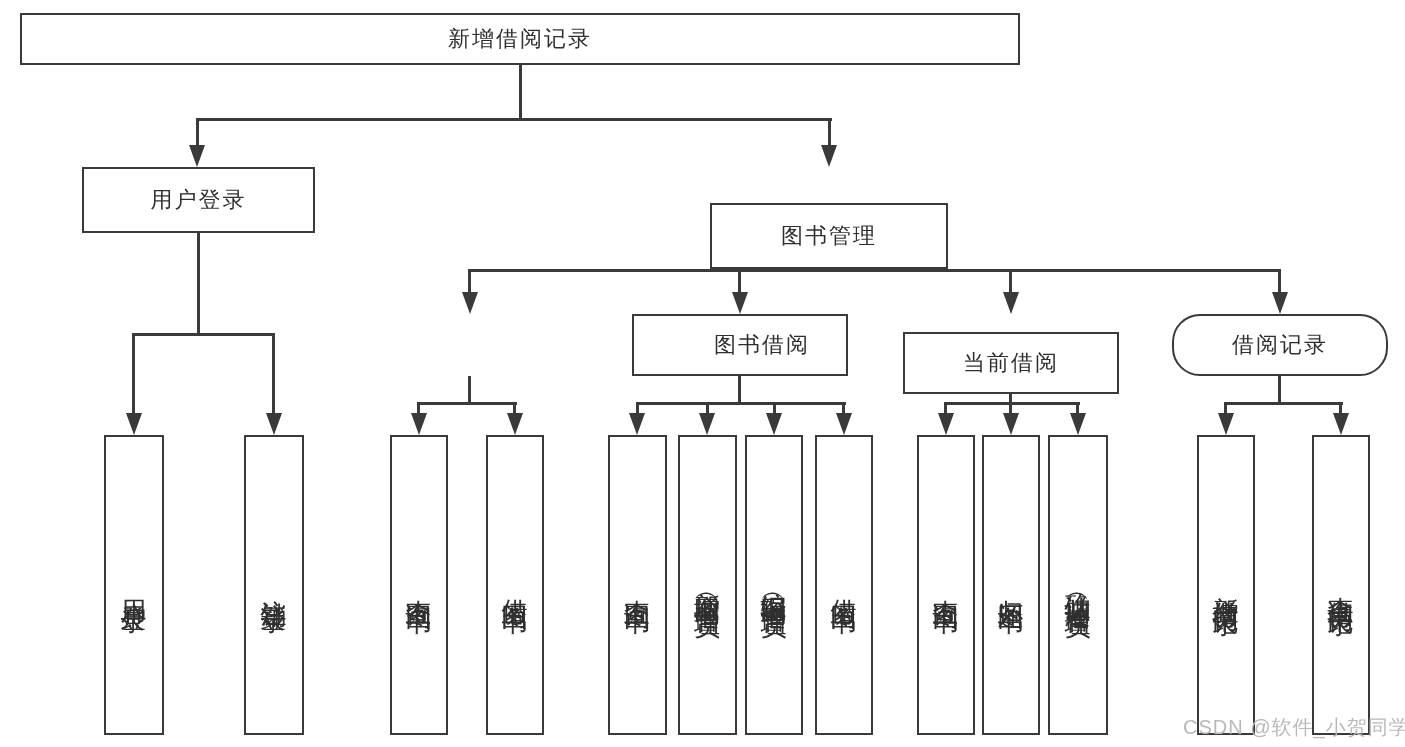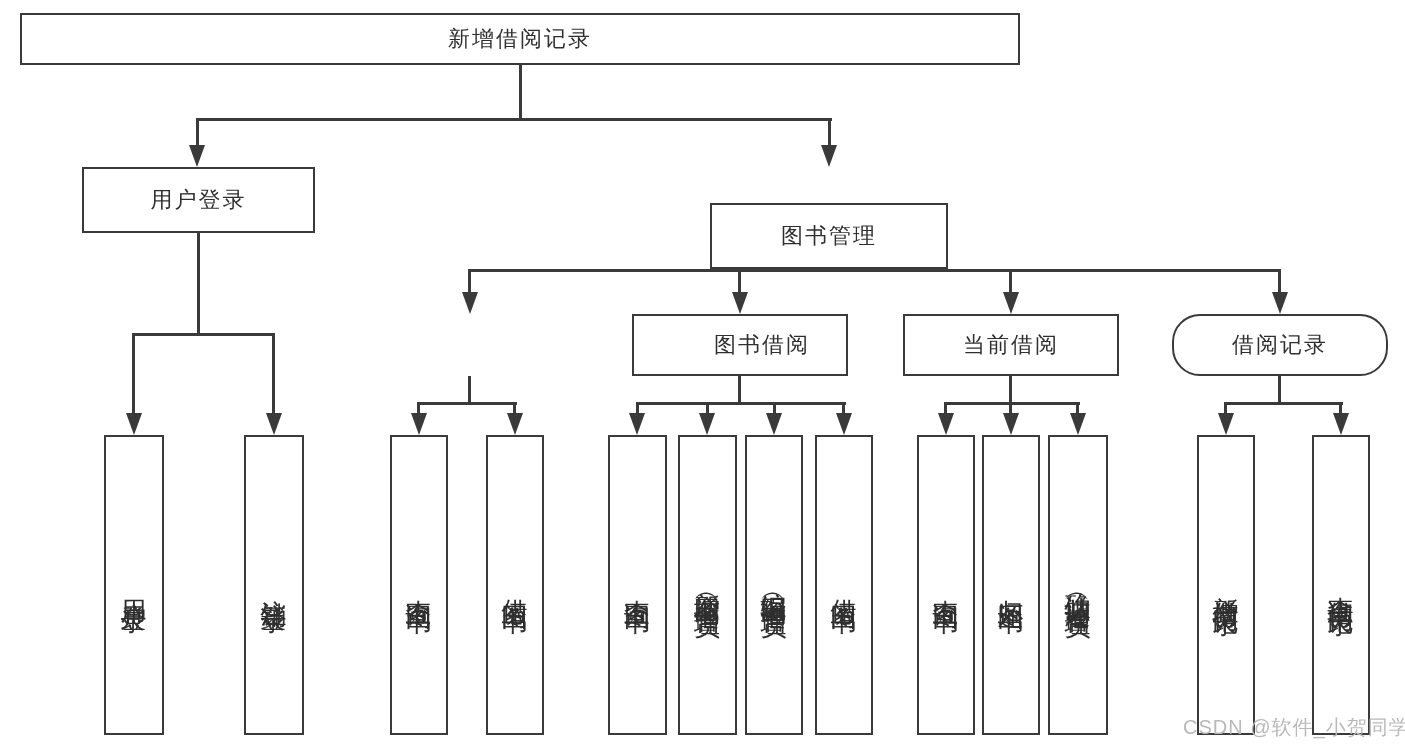--- a/index.html
+++ b/index.html
@@ -148,21 +148,21 @@
   <div class="hbox" style="left:82px; top:167px; width:233px; height:66px;">
     <span>用户登录</span>
   </div>
   <div class="hbox" style="left:710px; top:167px; width:238px; height:66px;margin-top:36px;">
     <span>图书管理</span>
   </div>
 
   <div class="hbox" style="left:632px; top:314px; width:216px; height:62px;padding-left:44px;">
     <span>图书借阅</span>
   </div>
-  <div class="hbox" style="left:903px; top:314px; width:216px; height:62px;">
+  <div class="hbox" style="left:903px; top:332px; width:216px; height:62px;">
     <span>当前借阅</span>
   </div>
   <div class="hbox" style="left:1172px; top:314px; width:216px; height:62px;border-radius:28px;">
     <span>借阅记录</span>
   </div>
 
   <div class="vbox" style="left:104px; width:60px;">
     <span class="vtext">用户登录</span>
   </div>
   <div class="vbox" style="left:244px; width:60px;">

